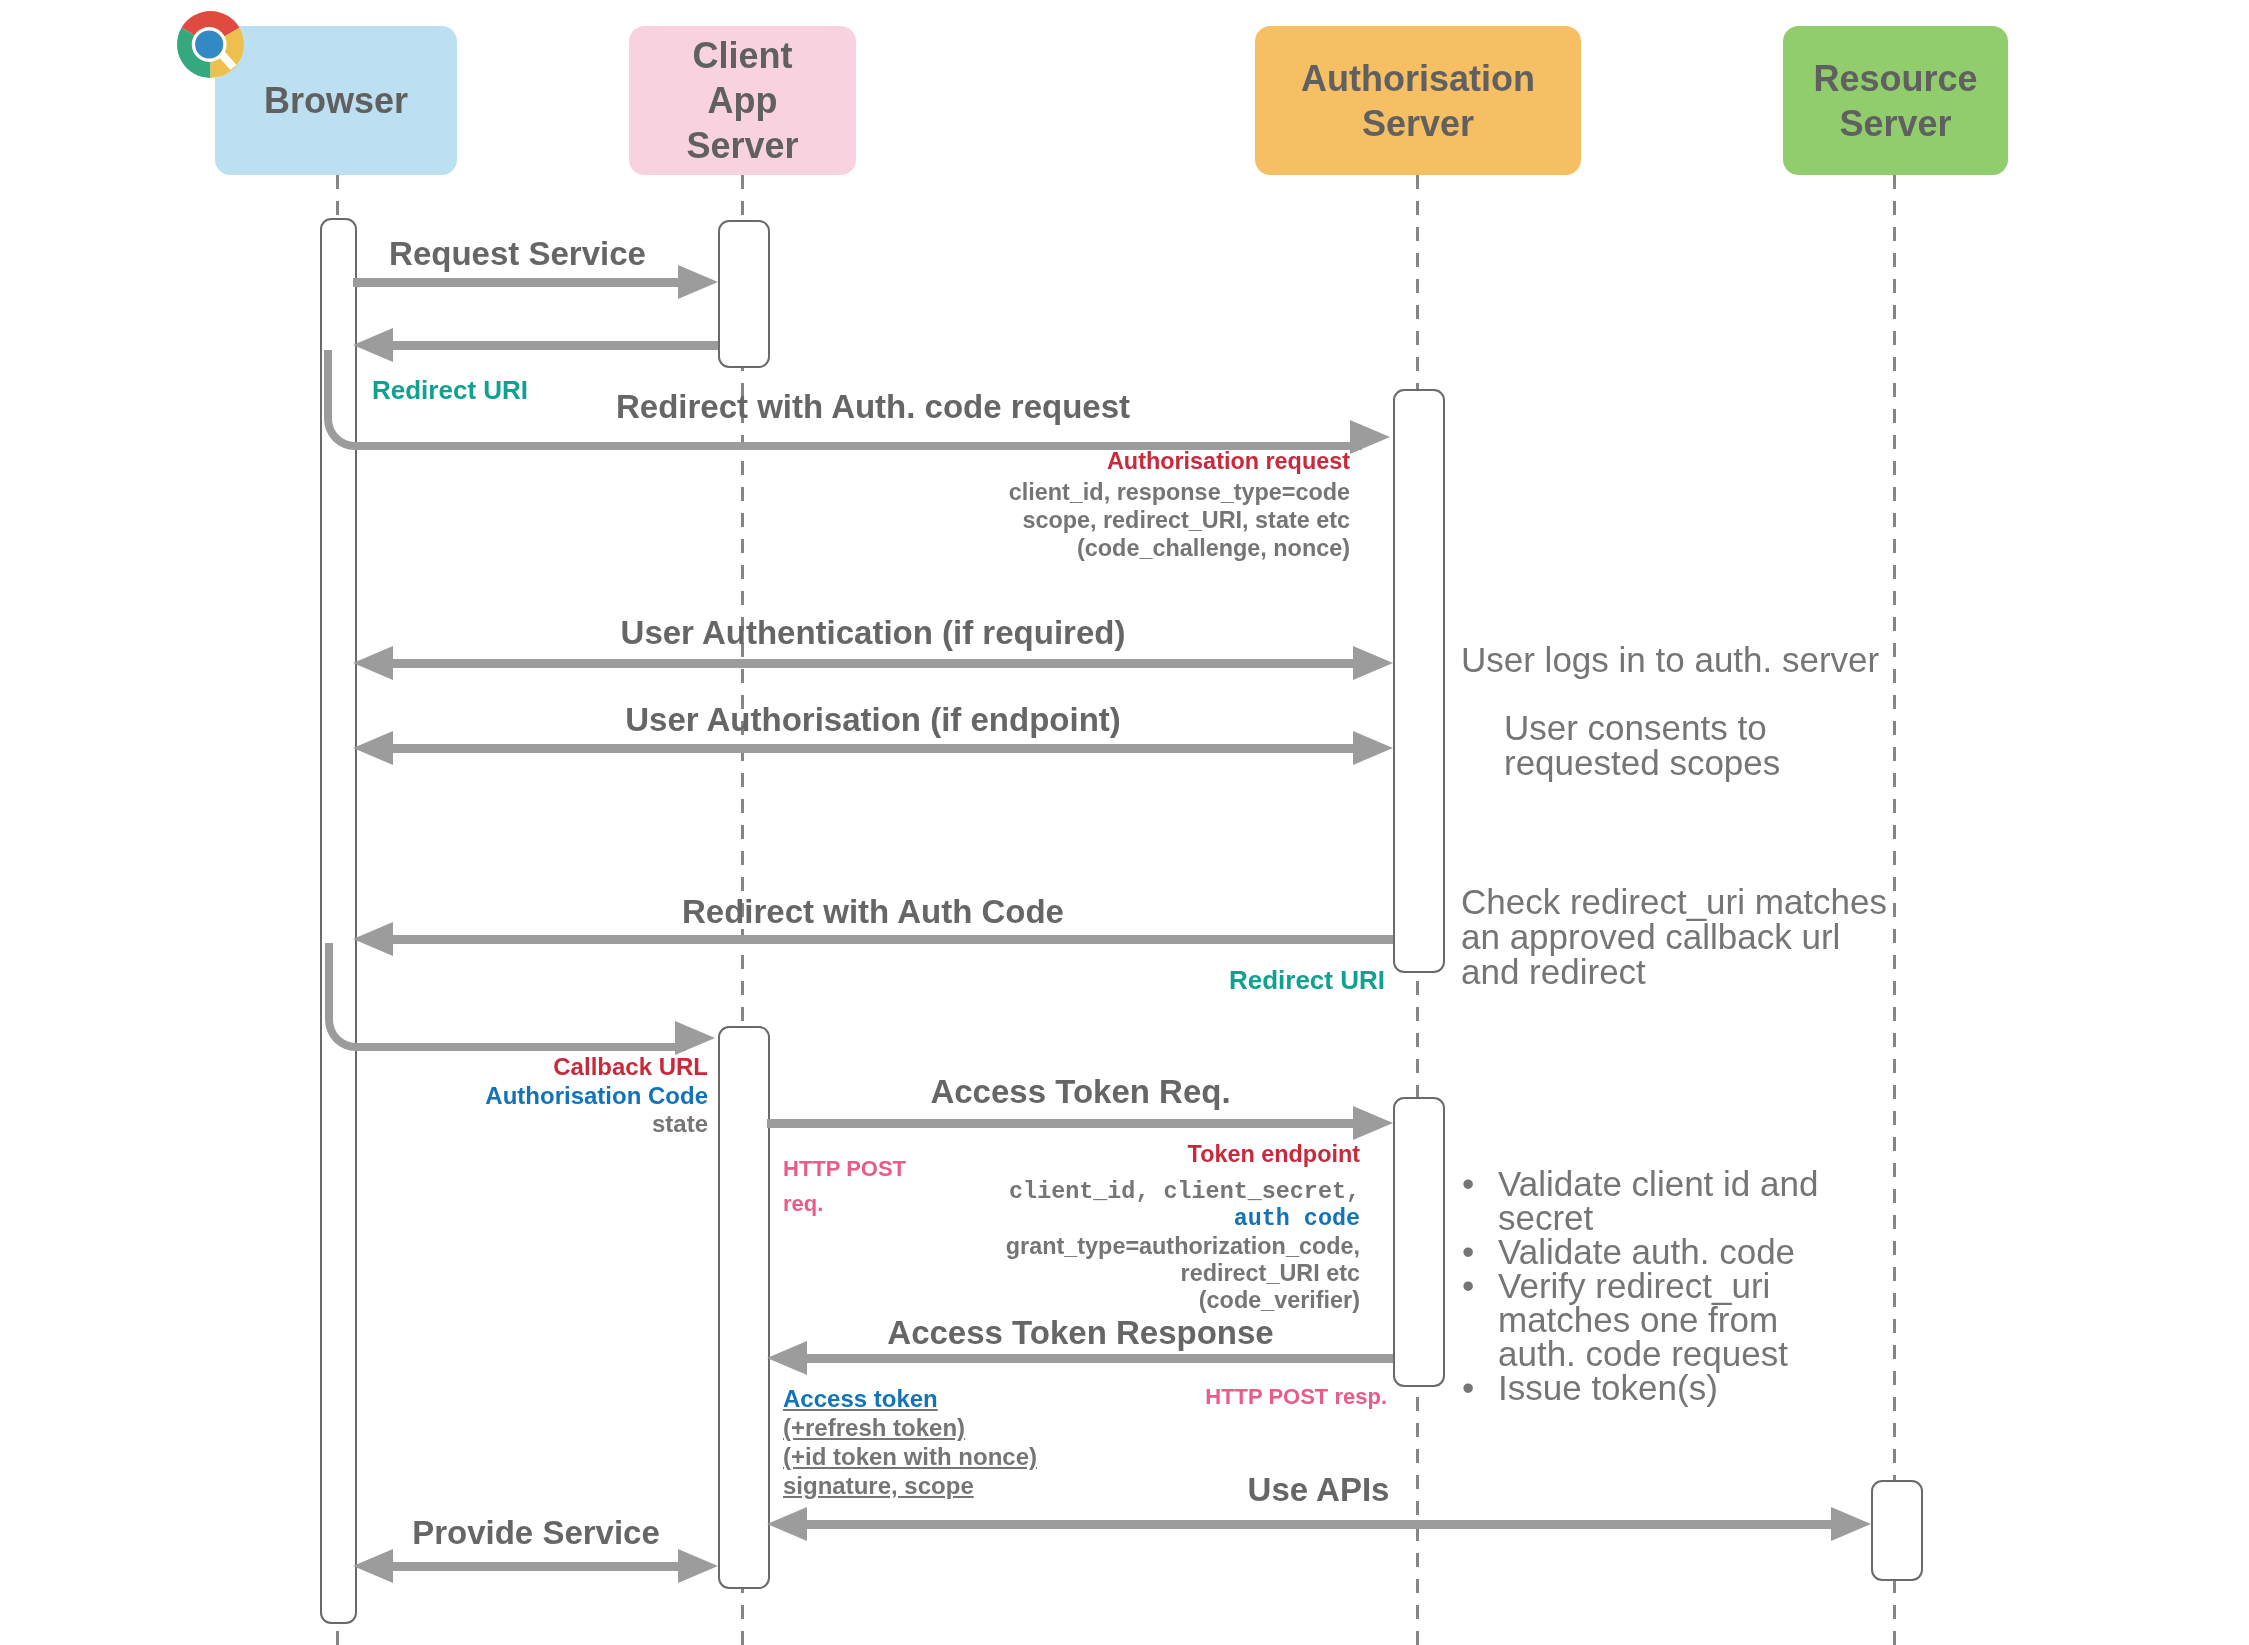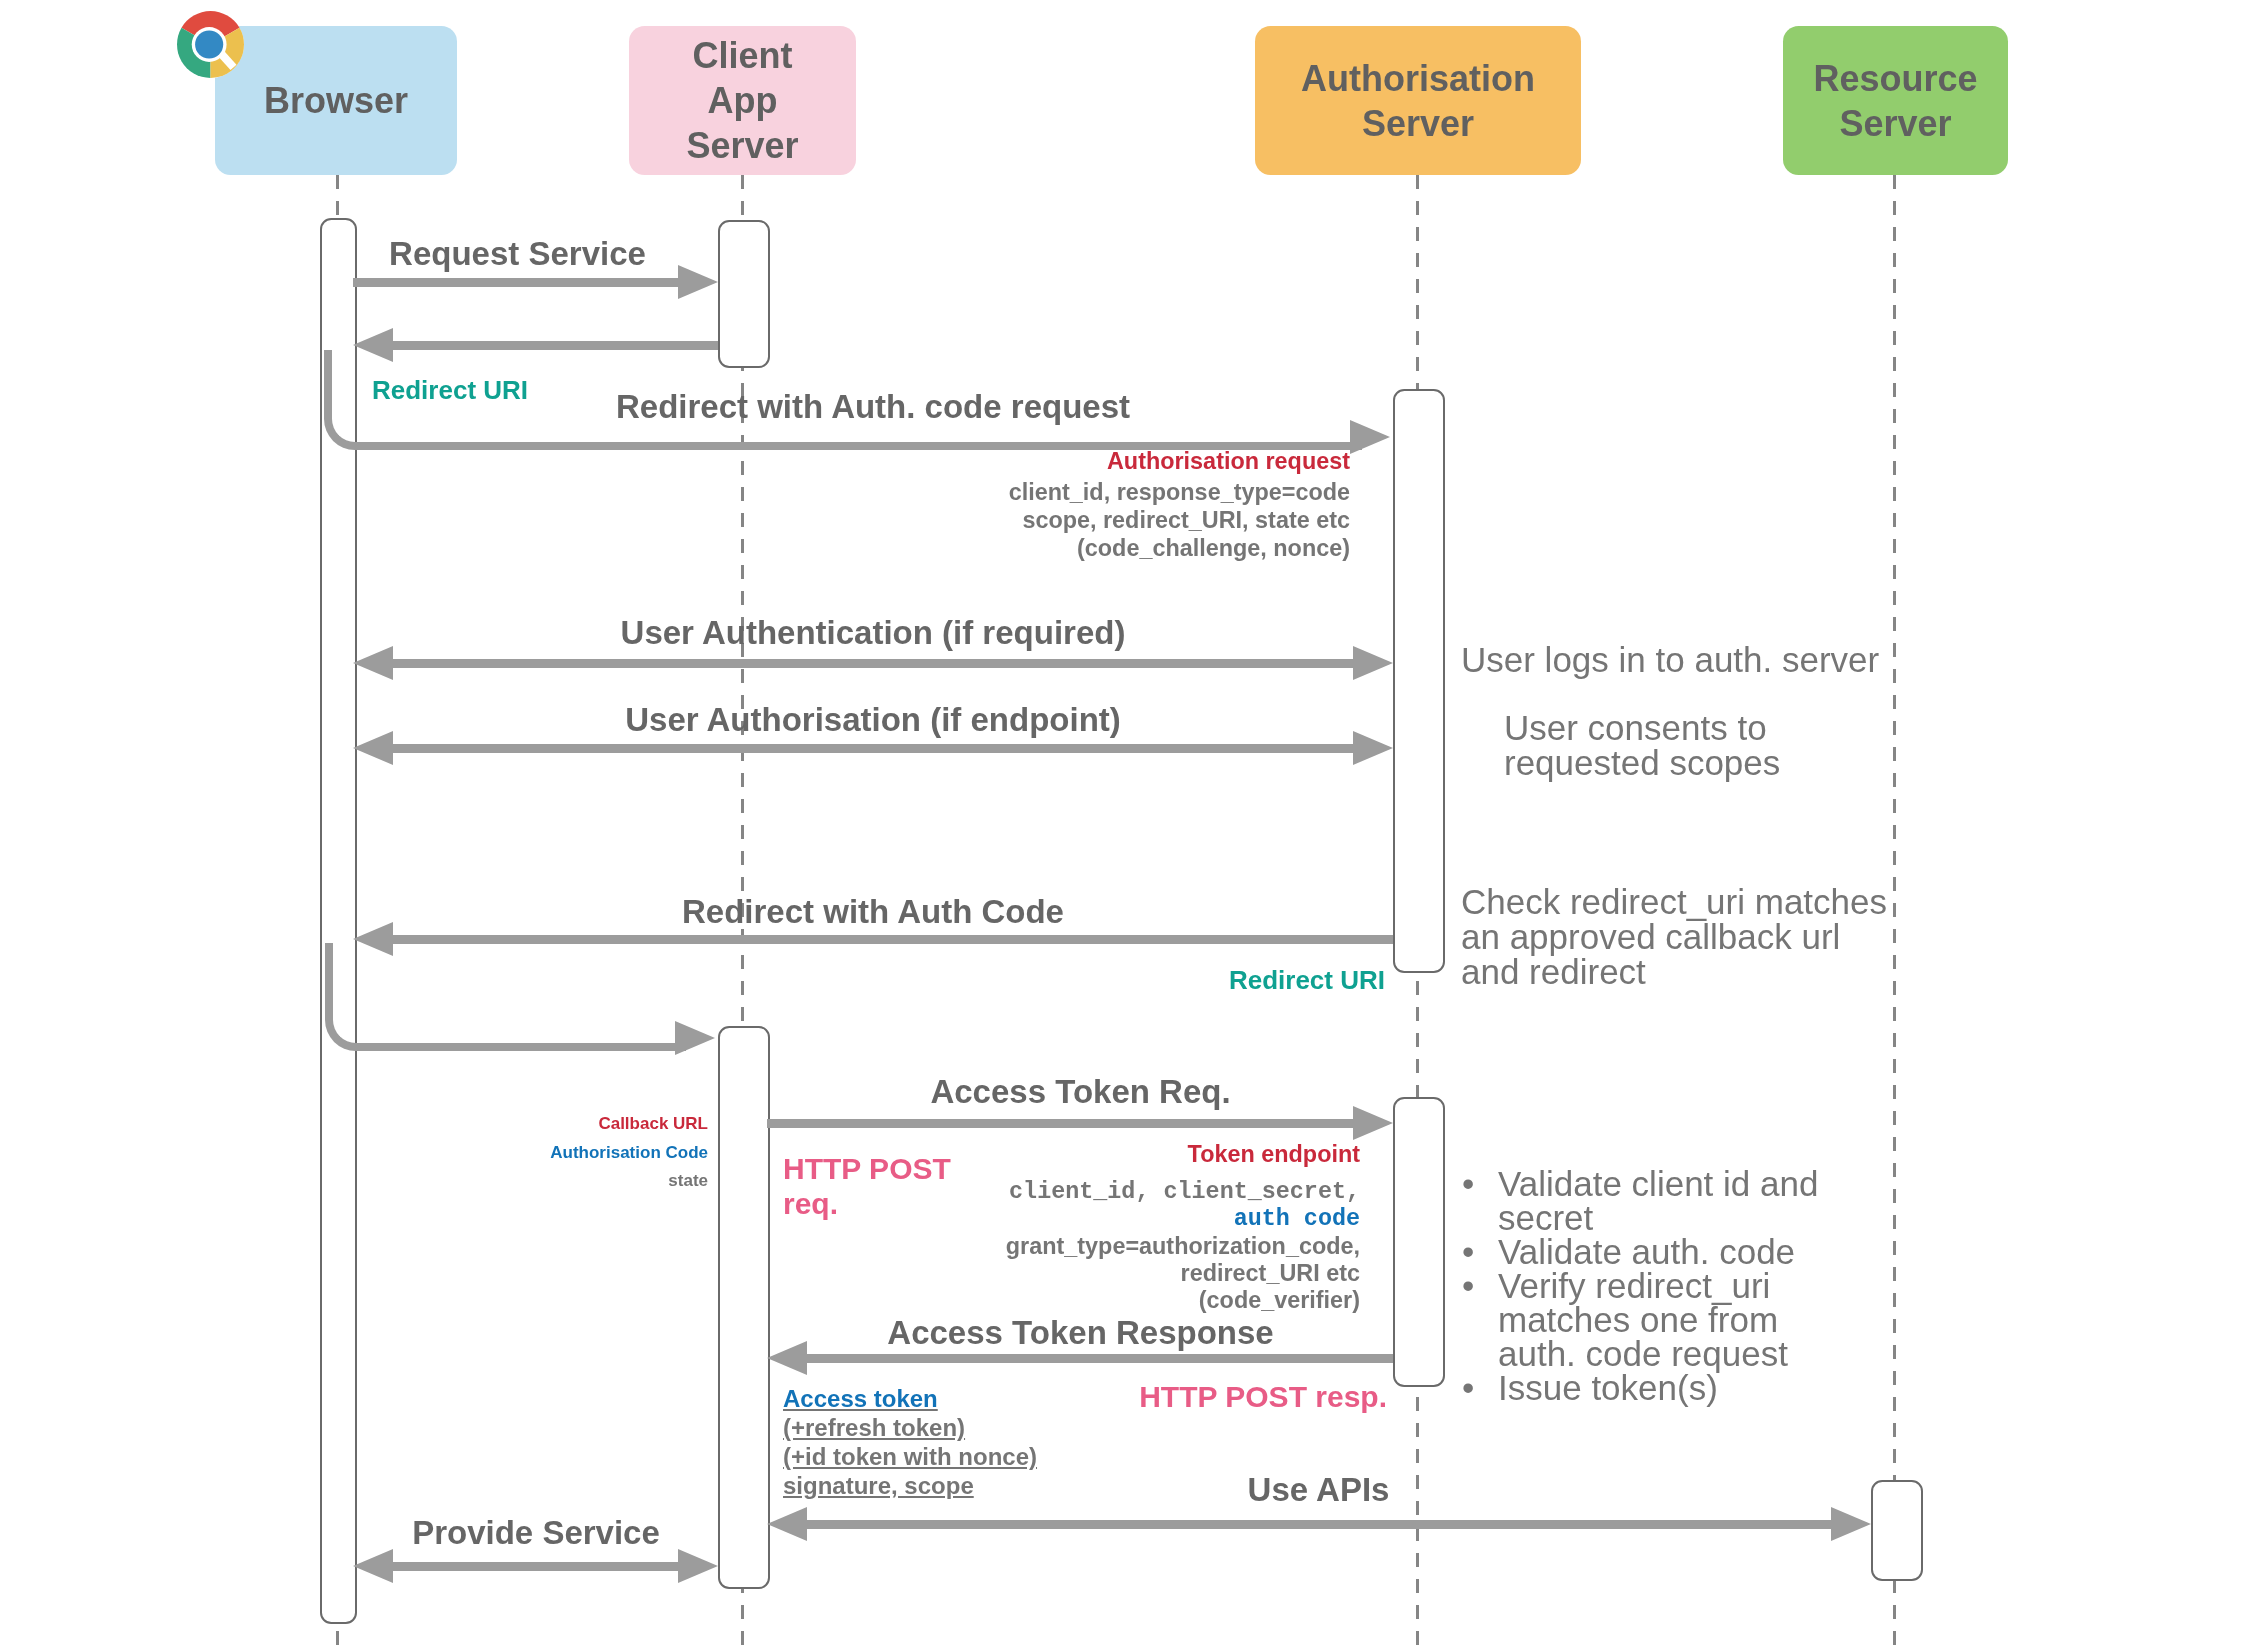--- a/index.html
+++ b/index.html
@@ -32,21 +32,21 @@
   .msg { position:absolute; font-weight:bold; font-size:33px; color:var(--message-text);
     text-align:center; z-index:5; white-space:nowrap; }
   .note { position:absolute; font-size:35px; color:var(--annotation-text); line-height:35px; z-index:5; }
   .plabel { position:absolute; font-weight:bold; font-size:23.4px; line-height:28px; z-index:5; color:var(--annotation-text); }
   .right { text-align:right; }
   .teal { color:var(--teal); }
   .red  { color:var(--red); }
   .blue { color:var(--blue); }
   .pink { color:var(--pink); }
   .gray { color:var(--annotation-text); }
-  .biglabel { font-size:30px; line-height:35px; }
+  .biglabel { font-size:22px; line-height:35px; }
   .bullets { display:flex; flex-direction:column; }
   .bullet-item { display:flex; }
   .bullet-dot { width:36px; flex:0 0 36px; }
   .bullet-text { width:346px; line-height:34px; }
   .note.bullets { line-height:34px; }
 </style>
 </head>
 <body>
 
 <div id="canvas">
@@ -128,21 +128,21 @@
     <div>Check redirect_uri matches</div>
     <div>an approved callback url</div>
     <div>and redirect</div>
   </div>
 
   <div class="plabel teal right" style="left:1125px; top:966px; width:260px; font-size:26px;">Redirect URI</div>
 
   <div class="elbow" style="left:325px; top:943px; width:353px; height:100px;"></div>
   <div class="head-right" style="left:675px; top:1021px;"></div>
 
-  <div class="plabel right" style="left:448px; top:1110px; width:260px; font-size:17px; line-height:28.6px;">
+  <div class="plabel right" style="left:448px; top:1053px; width:260px; font-size:24px; line-height:28.6px;">
     <div class="red">Callback URL</div>
     <div class="blue">Authorisation Code</div>
     <div class="gray">state</div>
   </div>
 
   <div class="msg" style="left:767px; top:1073px; width:627px;">Access Token Req.</div>
   <div class="hline" style="left:767px; top:1119px; width:590px;"></div>
   <div class="head-right" style="left:1353px; top:1106px;"></div>
 
   <div class="plabel pink biglabel" style="left:783px; top:1151px;">

